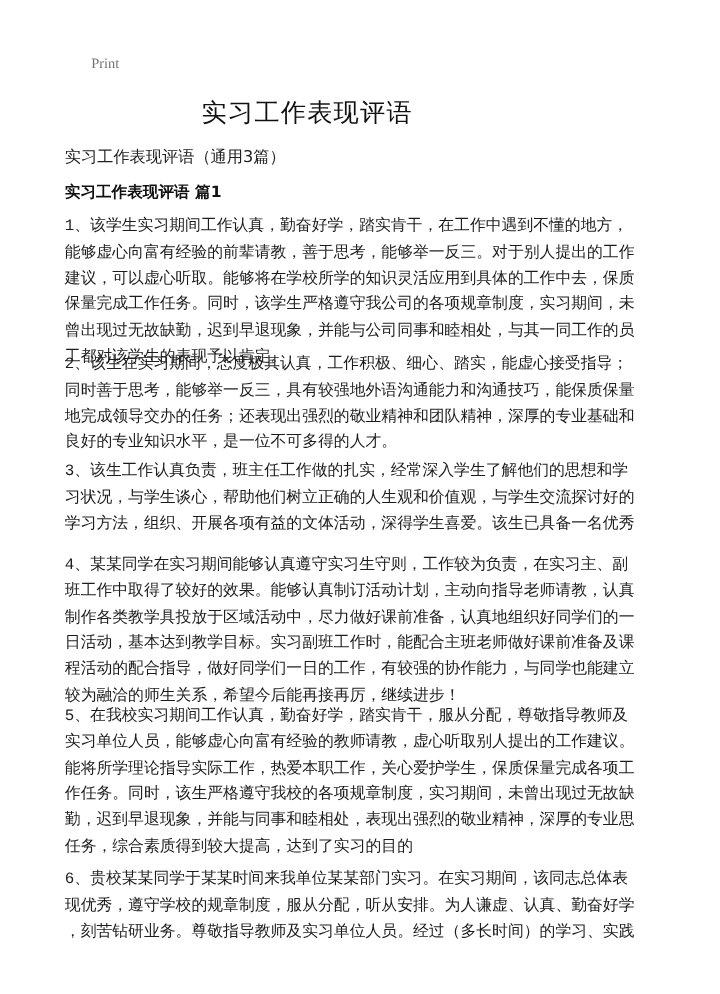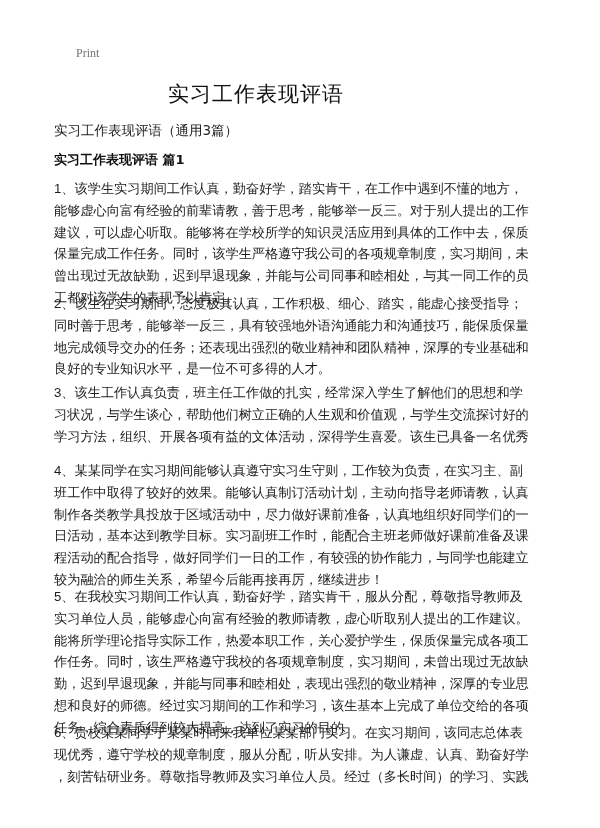--- a/index.html
+++ b/index.html
@@ -54,21 +54,21 @@
     top: 151px;
     font-family: "DejaVu Sans", "Liberation Sans", sans-serif;
     font-size: 13px;
     font-weight: bold;
     color: #111;
   }
   .para {
     position: absolute;
     left: 54px;
     width: 500px;
-    font-family: Liberation Sans, sans-serif;
+    font-family: Liberation Mono, monospace;
     font-size: 13.2px;
     line-height: 21.8px;
     color: #1c1c1c;
   }
   .para .line {
     display: block;
     white-space: nowrap;
   }
 </style>
 </head>
@@ -114,21 +114,20 @@
     <span class="line">程活动的配合指导，做好同学们一日的工作，有较强的协作能力，与同学也能建立</span>
     <span class="line">较为融洽的师生关系，希望今后能再接再厉，继续进步！</span>
   </div>
 
   <div class="para" style="top:586px;">
     <span class="line">5、在我校实习期间工作认真，勤奋好学，踏实肯干，服从分配，尊敬指导教师及</span>
     <span class="line">实习单位人员，能够虚心向富有经验的教师请教，虚心听取别人提出的工作建议。</span>
     <span class="line">能将所学理论指导实际工作，热爱本职工作，关心爱护学生，保质保量完成各项工</span>
     <span class="line">作任务。同时，该生严格遵守我校的各项规章制度，实习期间，未曾出现过无故缺</span>
     <span class="line">勤，迟到早退现象，并能与同事和睦相处，表现出强烈的敬业精神，深厚的专业思</span>
-    <span class="line">想和良好的师德。经过实习期间的工作和学习，该生基本上完成了单位交给的各项</span>
     <span class="line">任务，综合素质得到较大提高，达到了实习的目的</span>
   </div>
 
   <div class="para" style="top:722px;">
     <span class="line">6、贵校某某同学于某某时间来我单位某某部门实习。在实习期间，该同志总体表</span>
     <span class="line">现优秀，遵守学校的规章制度，服从分配，听从安排。为人谦虚、认真、勤奋好学</span>
     <span class="line">，刻苦钻研业务。尊敬指导教师及实习单位人员。经过（多长时间）的学习、实践</span>
   </div>
 
 </div>

